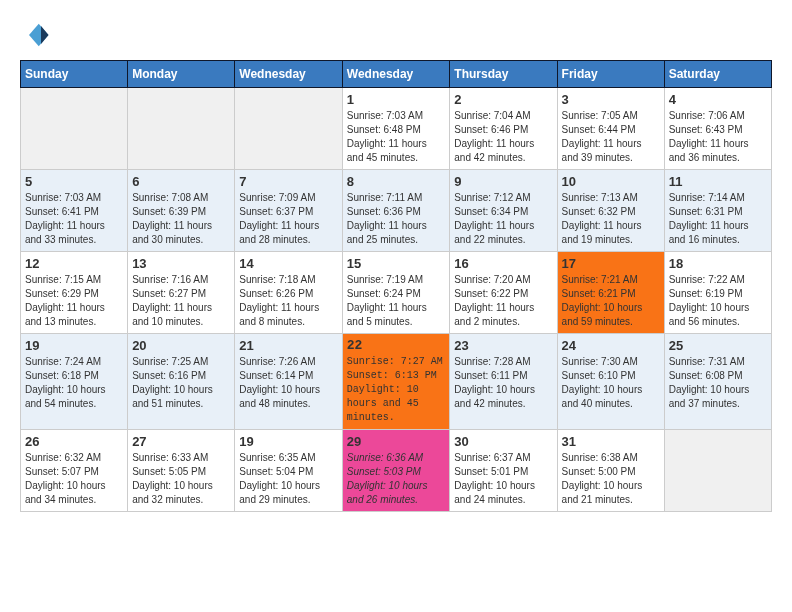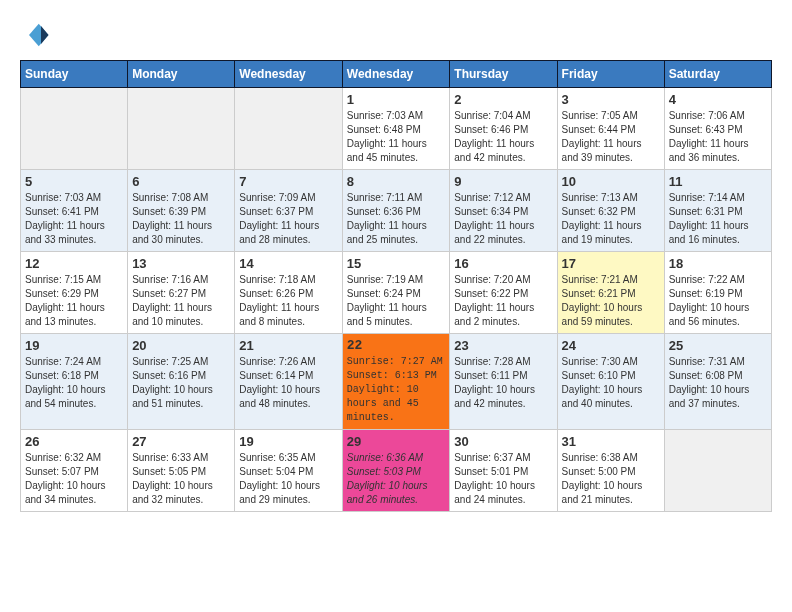--- a/index.html
+++ b/index.html
@@ -207,21 +207,21 @@
           <div class="day-info" style="white-space: pre-line;">Sunrise: 7:19 AM
 Sunset: 6:24 PM
 Daylight: 11 hours and 5 minutes.</div>
         </td>
         <td style="background: rgb(255, 255, 255);">
           <div class="day-number">16</div>
           <div class="day-info" style="white-space: pre-line;">Sunrise: 7:20 AM
 Sunset: 6:22 PM
 Daylight: 11 hours and 2 minutes.</div>
         </td>
-        <td style="background: #fef9c3;">
+        <td style="background: #f97316;">
           <div class="day-number">17</div>
           <div class="day-info" style="white-space: pre-line;">Sunrise: 7:21 AM
 Sunset: 6:21 PM
 Daylight: 10 hours and 59 minutes.</div>
         </td>
         <td style="background: rgb(255, 255, 255);">
           <div class="day-number">18</div>
           <div class="day-info" style="white-space: pre-line;">Sunrise: 7:22 AM
 Sunset: 6:19 PM
 Daylight: 10 hours and 56 minutes.</div>

